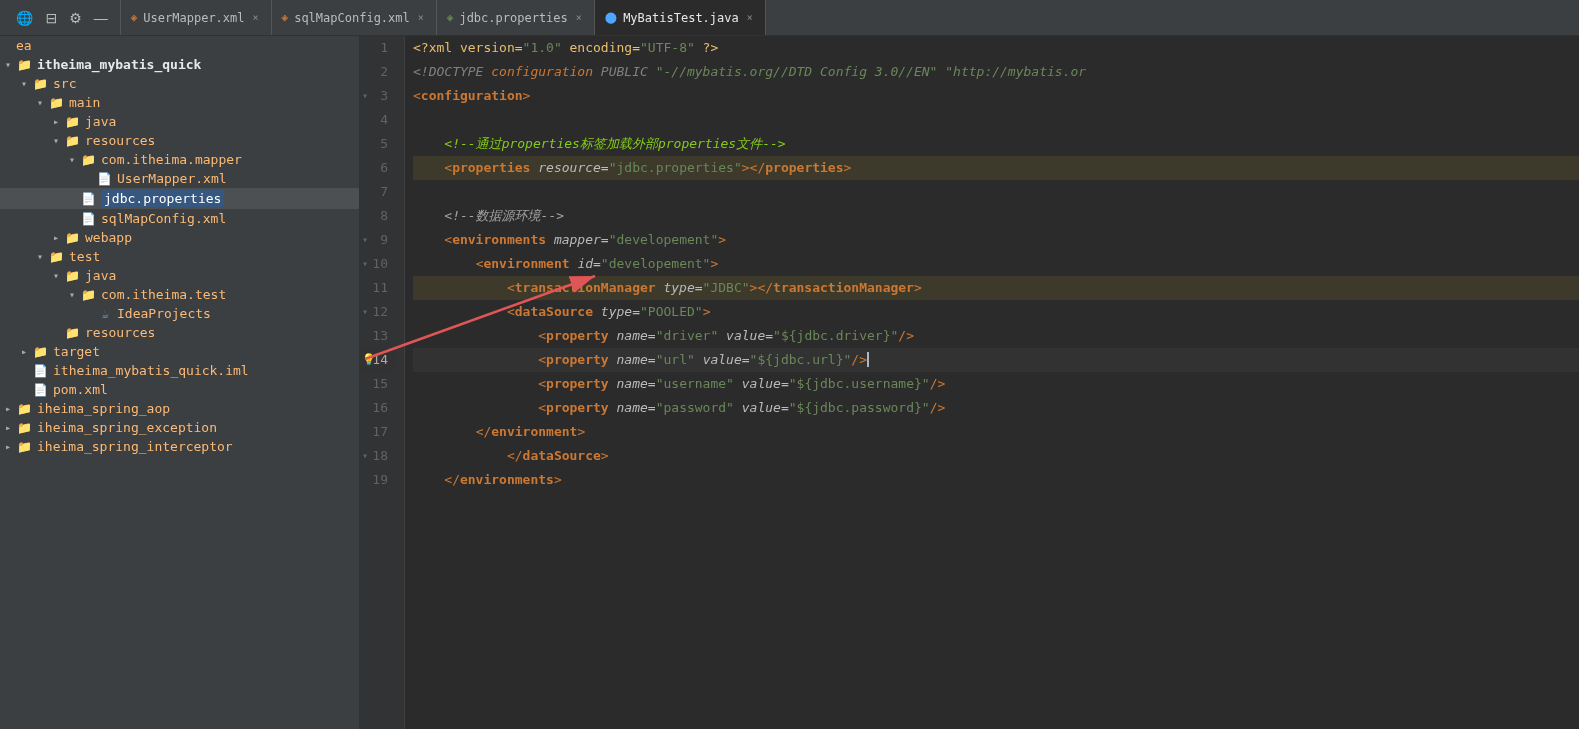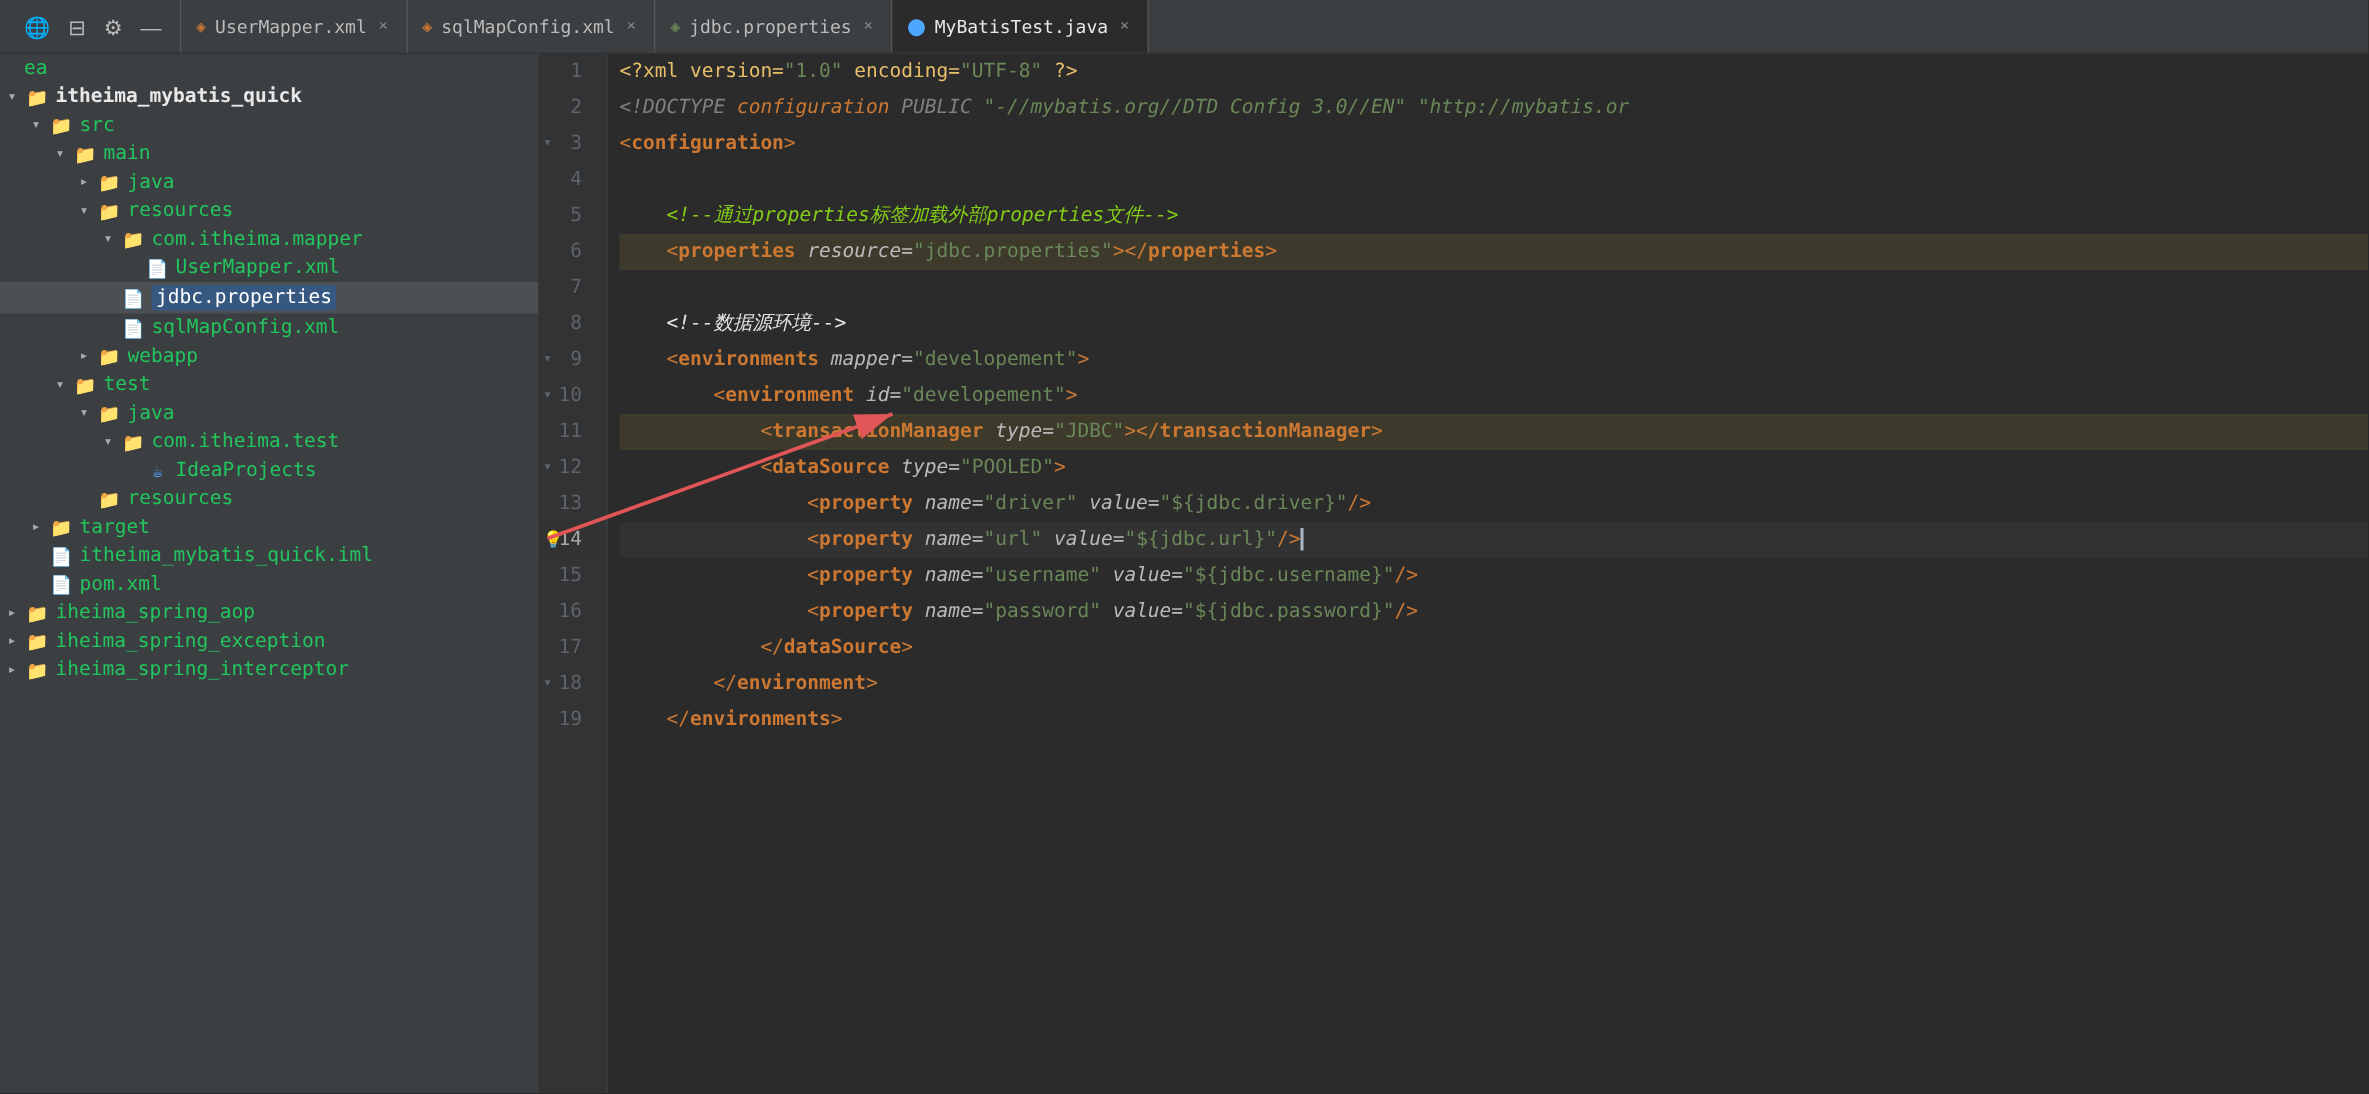--- a/index.html
+++ b/index.html
@@ -112,21 +112,21 @@
       width: 18px;
       text-align: center;
       margin-right: 3px;
       font-size: 12px;
     }
     .icon-folder { color: #c9a227; }
     .icon-folder-open { color: #c9a227; }
     .icon-xml { color: #cc7832; }
     .icon-properties { color: #888; }
     .icon-java { color: #4da6ff; }
-    .tree-label { color: #22c55e; }
+    .tree-label { color: #fdba74; }
     .tree-label.bold { font-weight: bold; color: #e8e8e8; }
     .tree-label.selected-file { background: #365880; color: #fff; padding: 1px 3px; border-radius: 2px; }
 
     
     .editor-area {
       flex: 1;
       background: #2b2b2b;
       overflow: hidden;
       display: flex;
       flex-direction: column;
@@ -504,21 +504,21 @@
             <span style="color:#84cc16;font-style:italic">&nbsp;&nbsp;&nbsp;&nbsp;&lt;!--通过<span style="font-style:italic">properties</span>标签加载外部<span style="font-style:italic">properties</span>文件--&gt;</span>
           </div>
 
           <div class="code-line highlighted">
             <span>&nbsp;&nbsp;&nbsp;&nbsp;<span class="tag-bracket">&lt;</span><span class="kw">properties</span> <span class="attr">resource=</span><span class="str">"jdbc.properties"</span><span class="tag-bracket">&gt;&lt;/</span><span class="kw">properties</span><span class="tag-bracket">&gt;</span></span>
           </div>
 
           <div class="code-line">&nbsp;</div>
 
           <div class="code-line">
-            <span style="color:#e5e5e5;font-style:italic">&nbsp;&nbsp;&nbsp;&nbsp;&lt;!--数据源环境--&gt;</span>
+            <span style="color:#a3a3a3;font-style:italic">&nbsp;&nbsp;&nbsp;&nbsp;&lt;!--数据源环境--&gt;</span>
           </div>
 
           <div class="code-line">
             <span>&nbsp;&nbsp;&nbsp;&nbsp;<span class="tag-bracket">&lt;</span><span class="kw">environments</span> <span class="attr">mapper=</span><span class="str">"developement"</span><span class="tag-bracket">&gt;</span></span>
           </div>
 
           <div class="code-line">
             <span>&nbsp;&nbsp;&nbsp;&nbsp;&nbsp;&nbsp;&nbsp;&nbsp;<span class="tag-bracket">&lt;</span><span class="kw">environment</span> <span class="attr">id=</span><span class="str">"developement"</span><span class="tag-bracket">&gt;</span></span>
           </div>
 
@@ -540,25 +540,25 @@
 
           <div class="code-line">
             <span>&nbsp;&nbsp;&nbsp;&nbsp;&nbsp;&nbsp;&nbsp;&nbsp;&nbsp;&nbsp;&nbsp;&nbsp;&nbsp;&nbsp;&nbsp;&nbsp;<span class="tag-bracket">&lt;</span><span class="kw">property</span> <span class="attr">name=</span><span class="str">"username"</span> <span class="attr">value=</span><span class="str">"${jdbc.username}"</span><span class="tag-bracket">/&gt;</span></span>
           </div>
 
           <div class="code-line">
             <span>&nbsp;&nbsp;&nbsp;&nbsp;&nbsp;&nbsp;&nbsp;&nbsp;&nbsp;&nbsp;&nbsp;&nbsp;&nbsp;&nbsp;&nbsp;&nbsp;<span class="tag-bracket">&lt;</span><span class="kw">property</span> <span class="attr">name=</span><span class="str">"password"</span> <span class="attr">value=</span><span class="str">"${jdbc.password}"</span><span class="tag-bracket">/&gt;</span></span>
           </div>
 
           <div class="code-line">
+            <span>&nbsp;&nbsp;&nbsp;&nbsp;&nbsp;&nbsp;&nbsp;&nbsp;<span class="tag-bracket">&lt;/</span><span class="kw">environment</span><span class="tag-bracket">&gt;</span></span>
+          </div>
+
+          <div class="code-line">
             <span>&nbsp;&nbsp;&nbsp;&nbsp;&nbsp;&nbsp;&nbsp;&nbsp;&nbsp;&nbsp;&nbsp;&nbsp;<span class="tag-bracket">&lt;/</span><span class="kw">dataSource</span><span class="tag-bracket">&gt;</span></span>
-          </div>
-
-          <div class="code-line">
-            <span>&nbsp;&nbsp;&nbsp;&nbsp;&nbsp;&nbsp;&nbsp;&nbsp;<span class="tag-bracket">&lt;/</span><span class="kw">environment</span><span class="tag-bracket">&gt;</span></span>
           </div>
 
           <div class="code-line">
             <span>&nbsp;&nbsp;&nbsp;&nbsp;<span class="tag-bracket">&lt;/</span><span class="kw">environments</span><span class="tag-bracket">&gt;</span></span>
           </div>
         </div>
       </div>
     </div>
   </div>
 </div>

